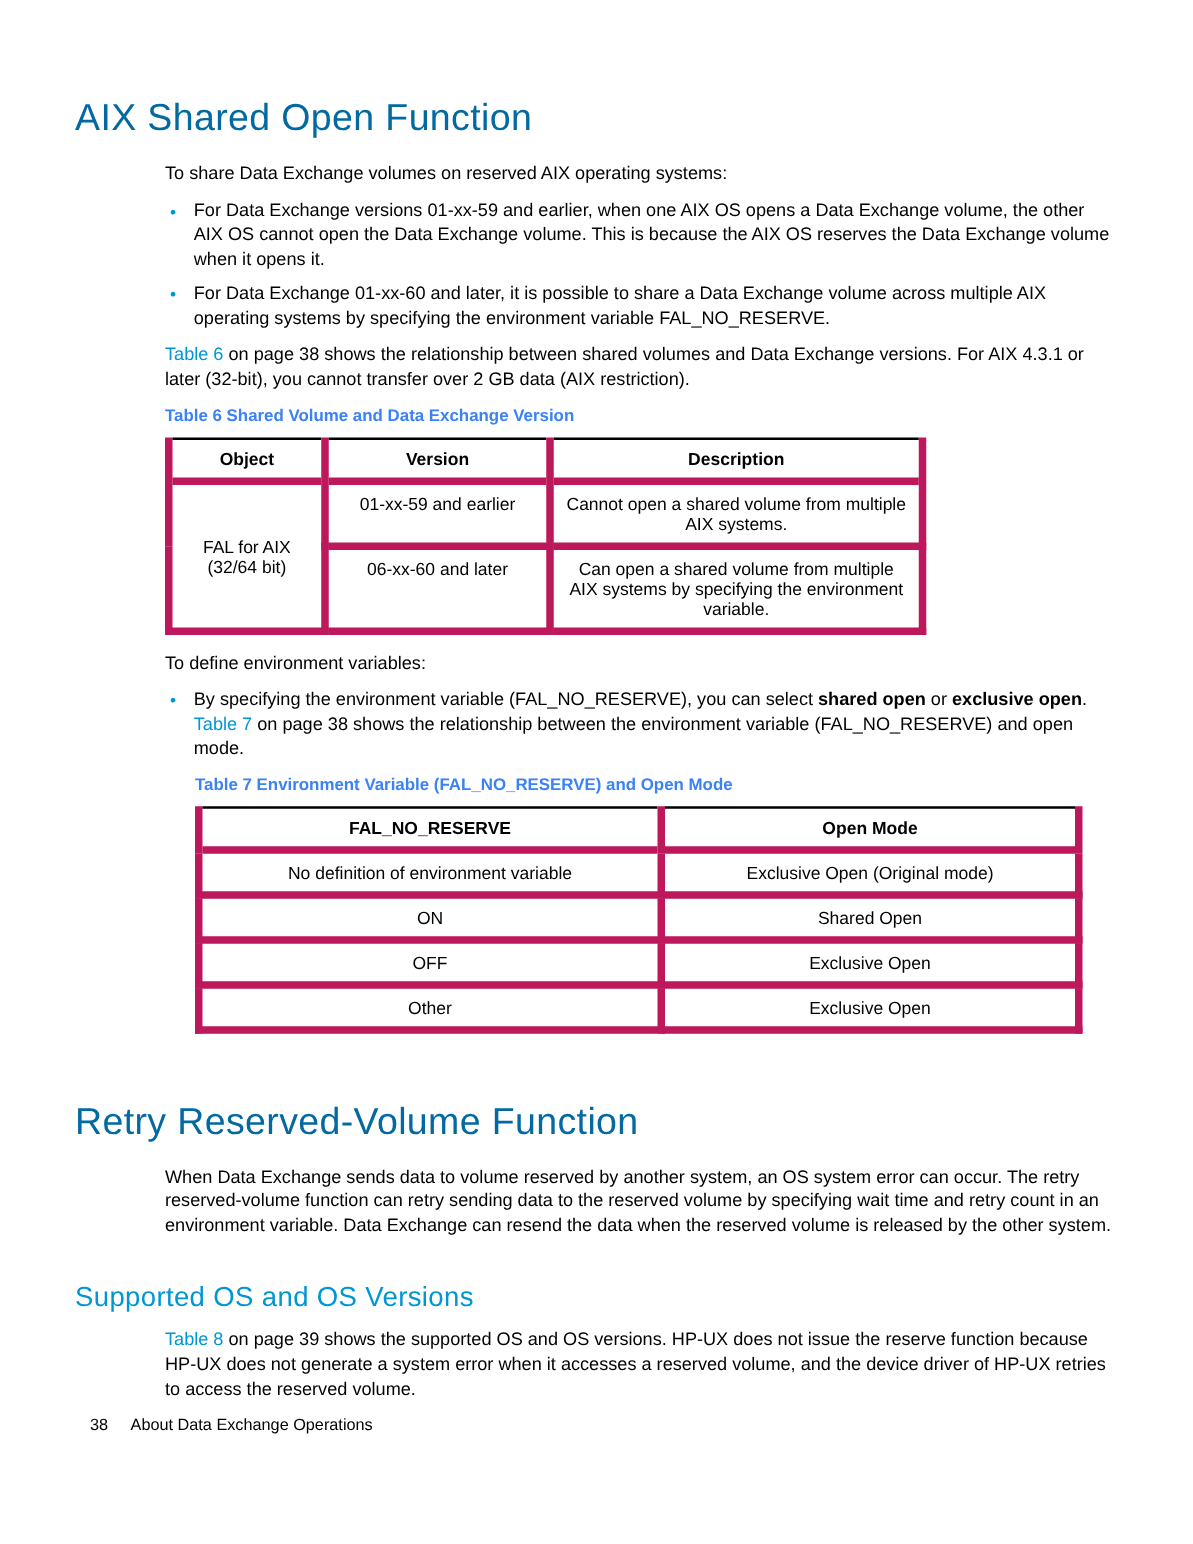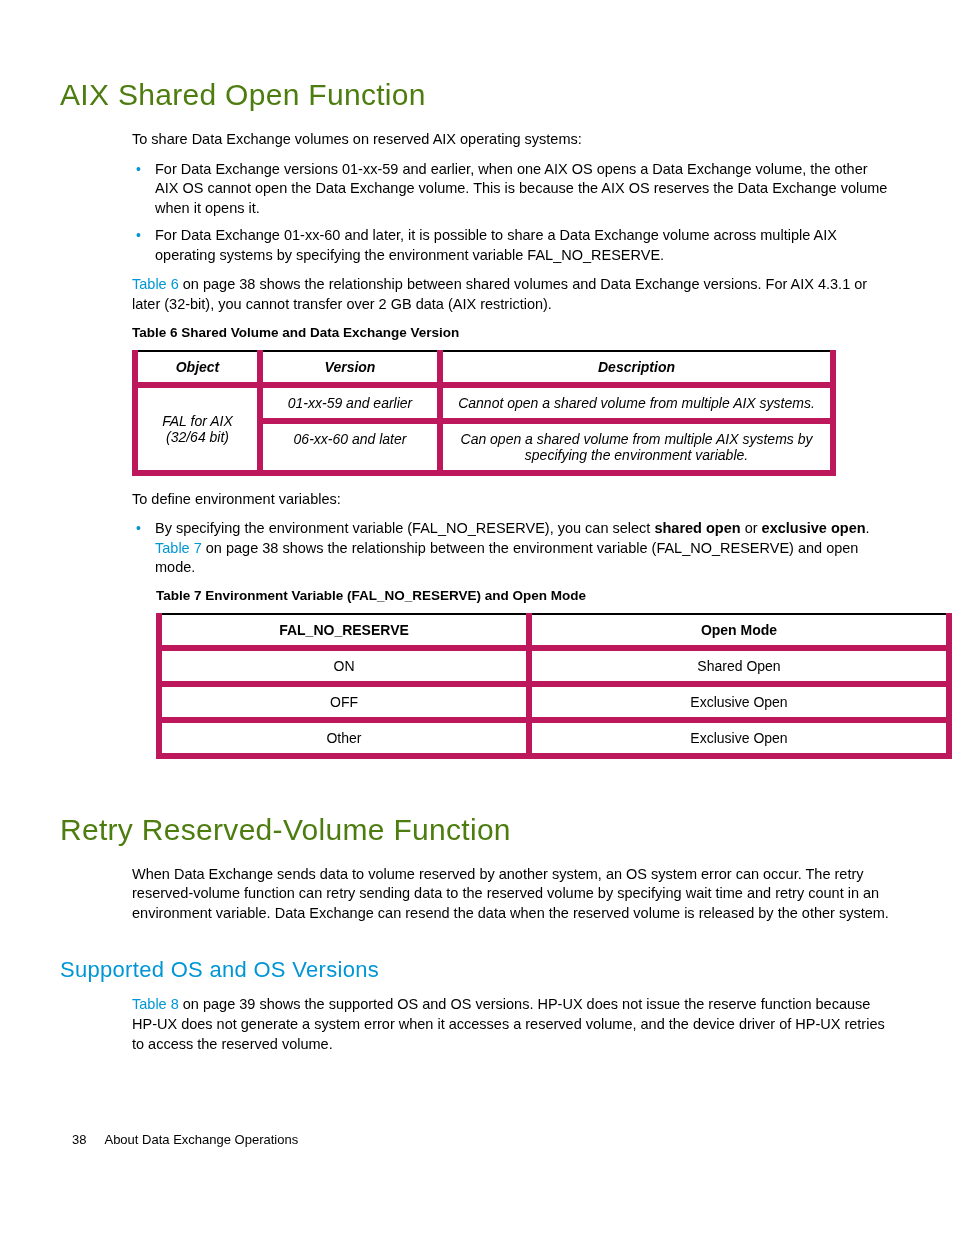--- a/index.html
+++ b/index.html
@@ -9,21 +9,21 @@
     background: #fff;
     font-family: "Helvetica Neue", Helvetica, Arial, sans-serif;
     color: #000;
     position: relative;
     padding: 78px 60px 0 60px;
   }
   h1 {
     font-family: "Arial Narrow", "Helvetica Neue", Arial, sans-serif;
     font-stretch: condensed;
     font-weight: 300;
-    color: #4d7c0f;
+    color: #0369a1;
     font-size: 30px;
     letter-spacing: 0.3px;
     margin-bottom: 18px;
   }
   h2.sub {
     font-family: "Arial Narrow", "Helvetica Neue", Arial, sans-serif;
     font-stretch: condensed;
     font-weight: 300;
     color: #0096d6;
     font-size: 22px;
@@ -57,21 +57,21 @@
     content: "•";
     color: #0096d6;
     position: absolute;
     left: 4px;
     top: 0;
     font-size: 14px;
   }
   .link { color: #0096d6; }
   strong { font-weight: bold; }
   .table-caption {
-    color: #000000;
+    color: #3b82f6;
     font-weight: bold;
     font-size: 13.5px;
     font-family: "Arial Narrow", Arial, sans-serif;
     font-stretch: condensed;
     margin-left: 72px;
     margin-bottom: 10px;
     margin-top: 6px;
   }
   .table-caption.inner { margin-left: 96px; }
   table {
@@ -120,21 +120,21 @@
   <li>For Data Exchange versions 01-xx-59 and earlier, when one AIX OS opens a Data Exchange volume, the other AIX OS cannot open the Data Exchange volume. This is because the AIX OS reserves the Data Exchange volume when it opens it.</li>
   <li>For Data Exchange 01-xx-60 and later, it is possible to share a Data Exchange volume across multiple AIX operating systems by specifying the environment variable FAL_NO_RESERVE.</li>
 </ul>
 
 <p class="body">
   <span class="link">Table 6</span><span> on page 38 shows the relationship between shared volumes and Data Exchange versions. For AIX 4.3.1 or later (32-bit), you cannot transfer over 2 GB data (AIX restriction).</span>
 </p>
 
 <div class="table-caption">Table 6 Shared Volume and Data Exchange Version</div>
 
-<table style="width:704px;font-style:italic;">
+<table style="width:609px;">
   <colgroup>
       <col style="width:125px">
       <col style="width:180px">
       <col>
     </colgroup>
   <tbody>
       <tr>
     <th>Object</th>
     <th>Version</th>
     <th>Description</th>
@@ -154,31 +154,35 @@
 <p class="body">To define environment variables:</p>
 
 <ul class="bullets">
   <li>
     <span>By specifying the environment variable (FAL_NO_RESERVE), you can select </span><strong>shared open</strong><span> or </span><strong>exclusive open</strong><span>. </span><span class="link">Table 7</span><span> on page 38 shows the relationship between the environment variable (FAL_NO_RESERVE) and open mode.</span>
   </li>
 </ul>
 
 <div class="table-caption inner">Table 7 Environment Variable (FAL_NO_RESERVE) and Open Mode</div>
 
-<table class="inner" style="width:796px;">
+<table class="inner" style="width:710px;">
   <colgroup>
       <col style="width:370px">
       <col>
     </colgroup>
   <tbody>
       <tr>
     <th>FAL_NO_RESERVE</th>
     <th>Open Mode</th>
   </tr>
   <tr>
+    <td>No definition of environment variable</td>
+    <td>Exclusive Open (Original mode)</td>
+  </tr>
+  <tr>
     <td>ON</td>
     <td>Shared Open</td>
   </tr>
   <tr>
     <td>OFF</td>
     <td>Exclusive Open</td>
   </tr>
   <tr>
     <td>Other</td>
     <td>Exclusive Open</td>

